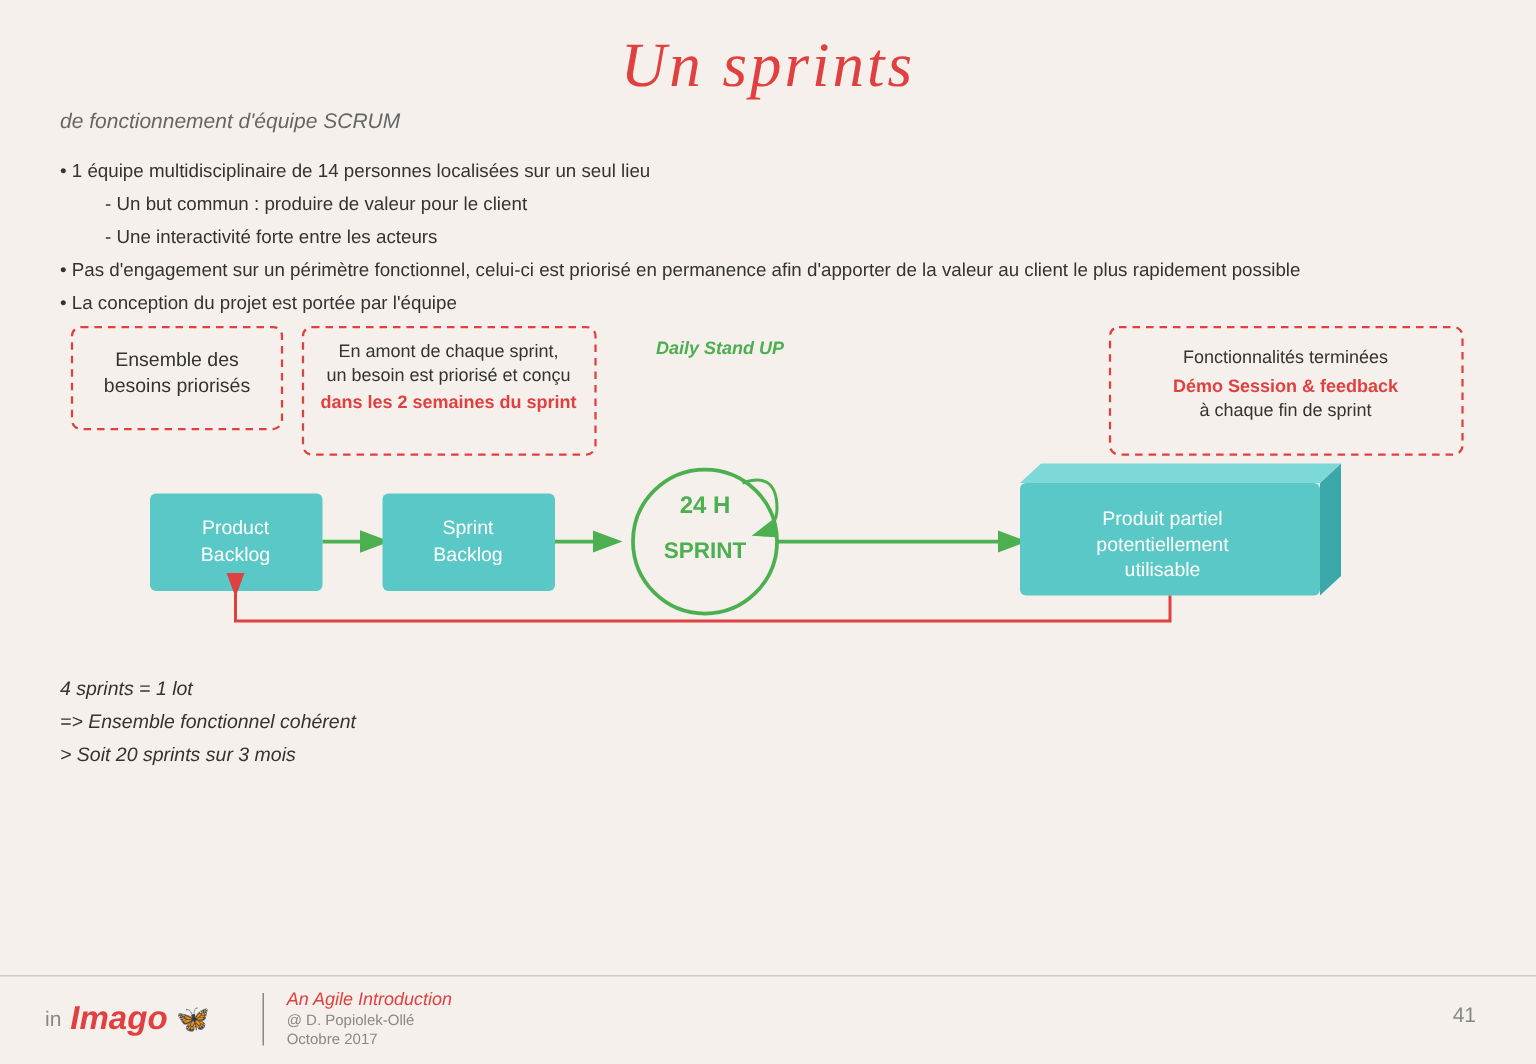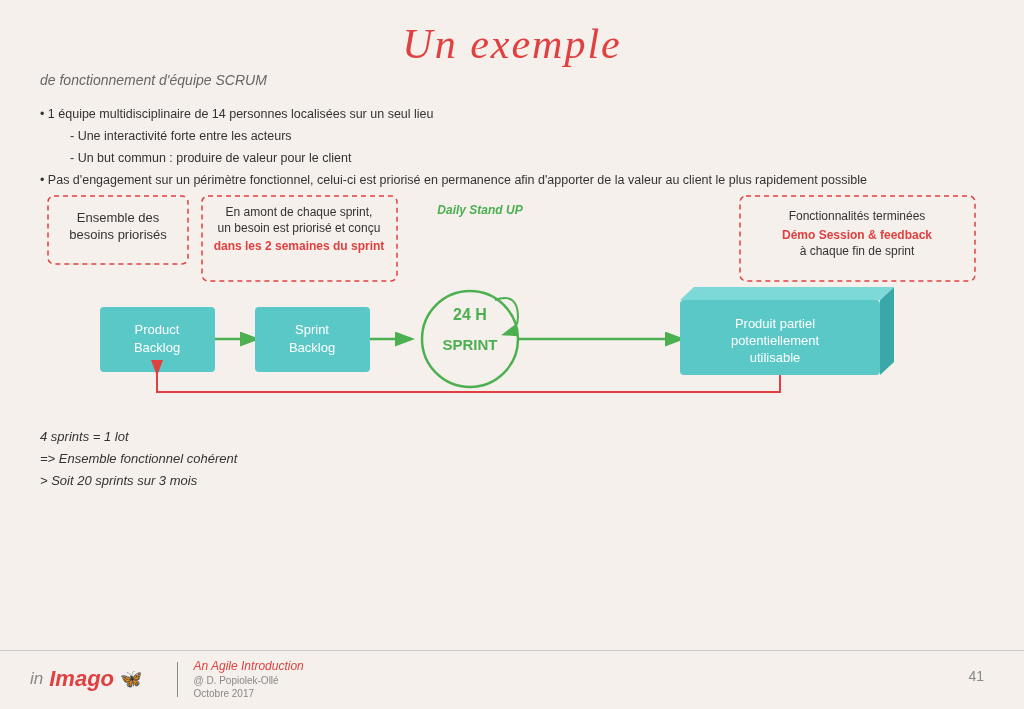--- a/index.html
+++ b/index.html
@@ -104,23 +104,22 @@
     }
 
     .footer-logo {
       display: flex;
       align-items: center;
       gap: 6px;
       margin-right: 20px;
     }
 
     .footer-logo .in-text {
-      font-size: 17px;
+      font-size: 14px;
       color: #888;
-      font-style: italic;
     }
 
     .footer-logo .imago-text {
       font-size: 22px;
       font-weight: bold;
       color: #e04040;
       font-style: italic;
     }
 
     .footer-logo .butterfly {
@@ -162,29 +161,30 @@
       left: 0;
       width: 100%;
       height: 100%;
     }
   </style>
 </head>
 <body>
 
 <div class="slide">
 
-  <h1 class="title">Un exemple</h1>
+  <h1 class="title">Un sprints</h1>
 
   <p class="subtitle">de fonctionnement d'équipe SCRUM</p>
 
   <div class="bullet-section">
     <p>• 1 équipe multidisciplinaire de 14 personnes localisées sur un seul lieu</p>
+    <p class="indent">- Un but commun : produire de valeur pour le client</p>
     <p class="indent">- Une interactivité forte entre les acteurs</p>
-    <p class="indent">- Un but commun : produire de valeur pour le client</p>
     <p>• Pas d'engagement sur un périmètre fonctionnel, celui-ci est priorisé en permanence afin d'apporter de la valeur au client le plus rapidement possible</p>
+    <p>• La conception du projet est portée par l'équipe</p>
   </div>
 
   <div class="diagram">
     <svg class="diagram-svg" viewBox="0 0 944 220">
 
       <rect x="8" y="4" width="140" height="68" rx="6" ry="6" fill="none" stroke="#e04040" stroke-width="1.5" stroke-dasharray="5,4"></rect>
       <text x="78" y="30" text-anchor="middle" font-size="13" fill="#333" font-family="Arial">Ensemble des</text>
       <text x="78" y="47" text-anchor="middle" font-size="13" fill="#333" font-family="Arial">besoins priorisés</text>
 
       <rect x="162" y="4" width="195" height="85" rx="6" ry="6" fill="none" stroke="#e04040" stroke-width="1.5" stroke-dasharray="5,4"></rect>

